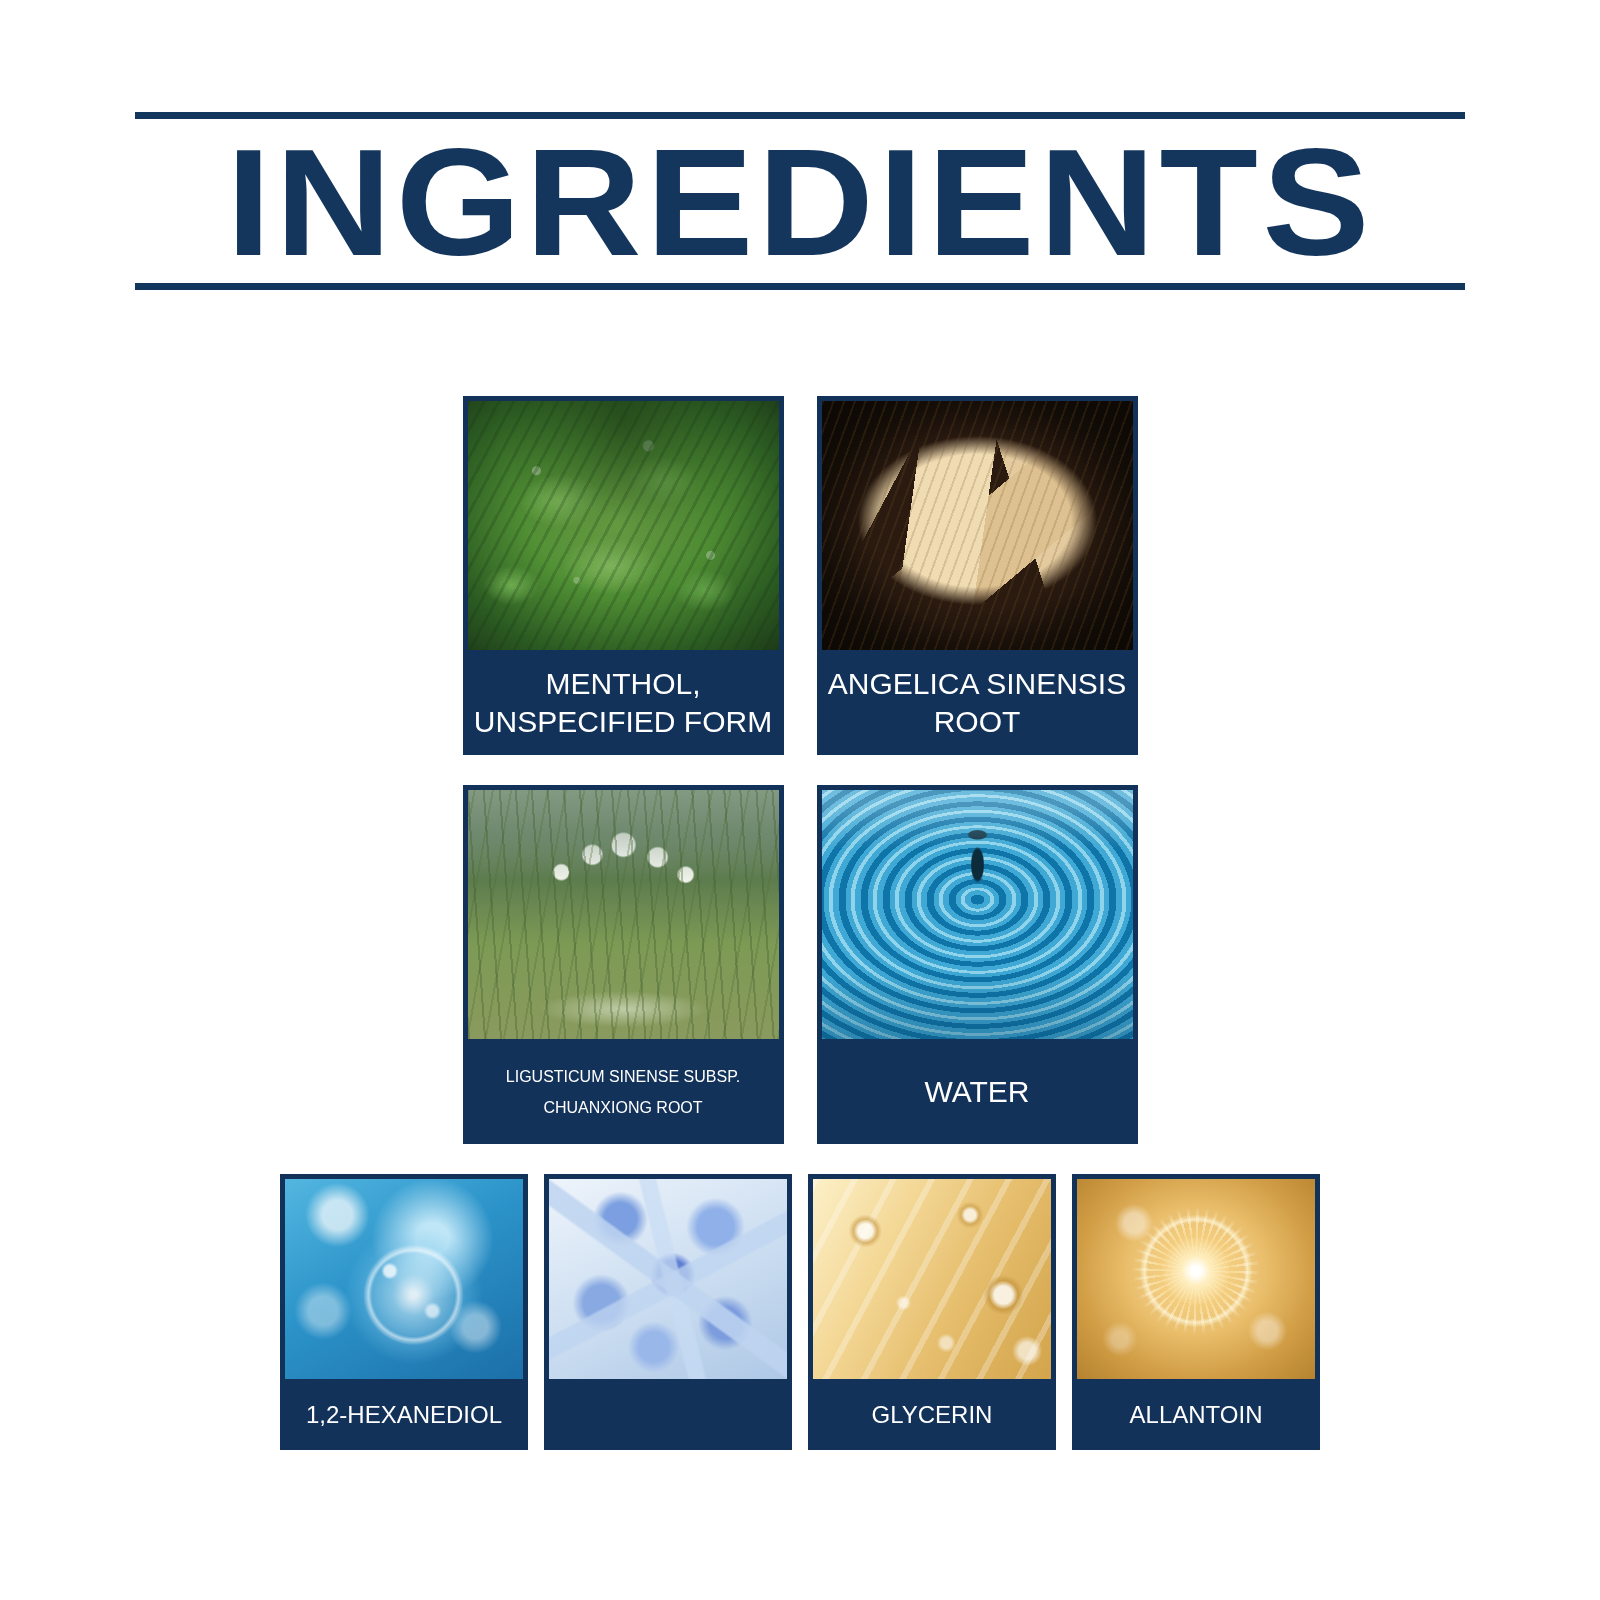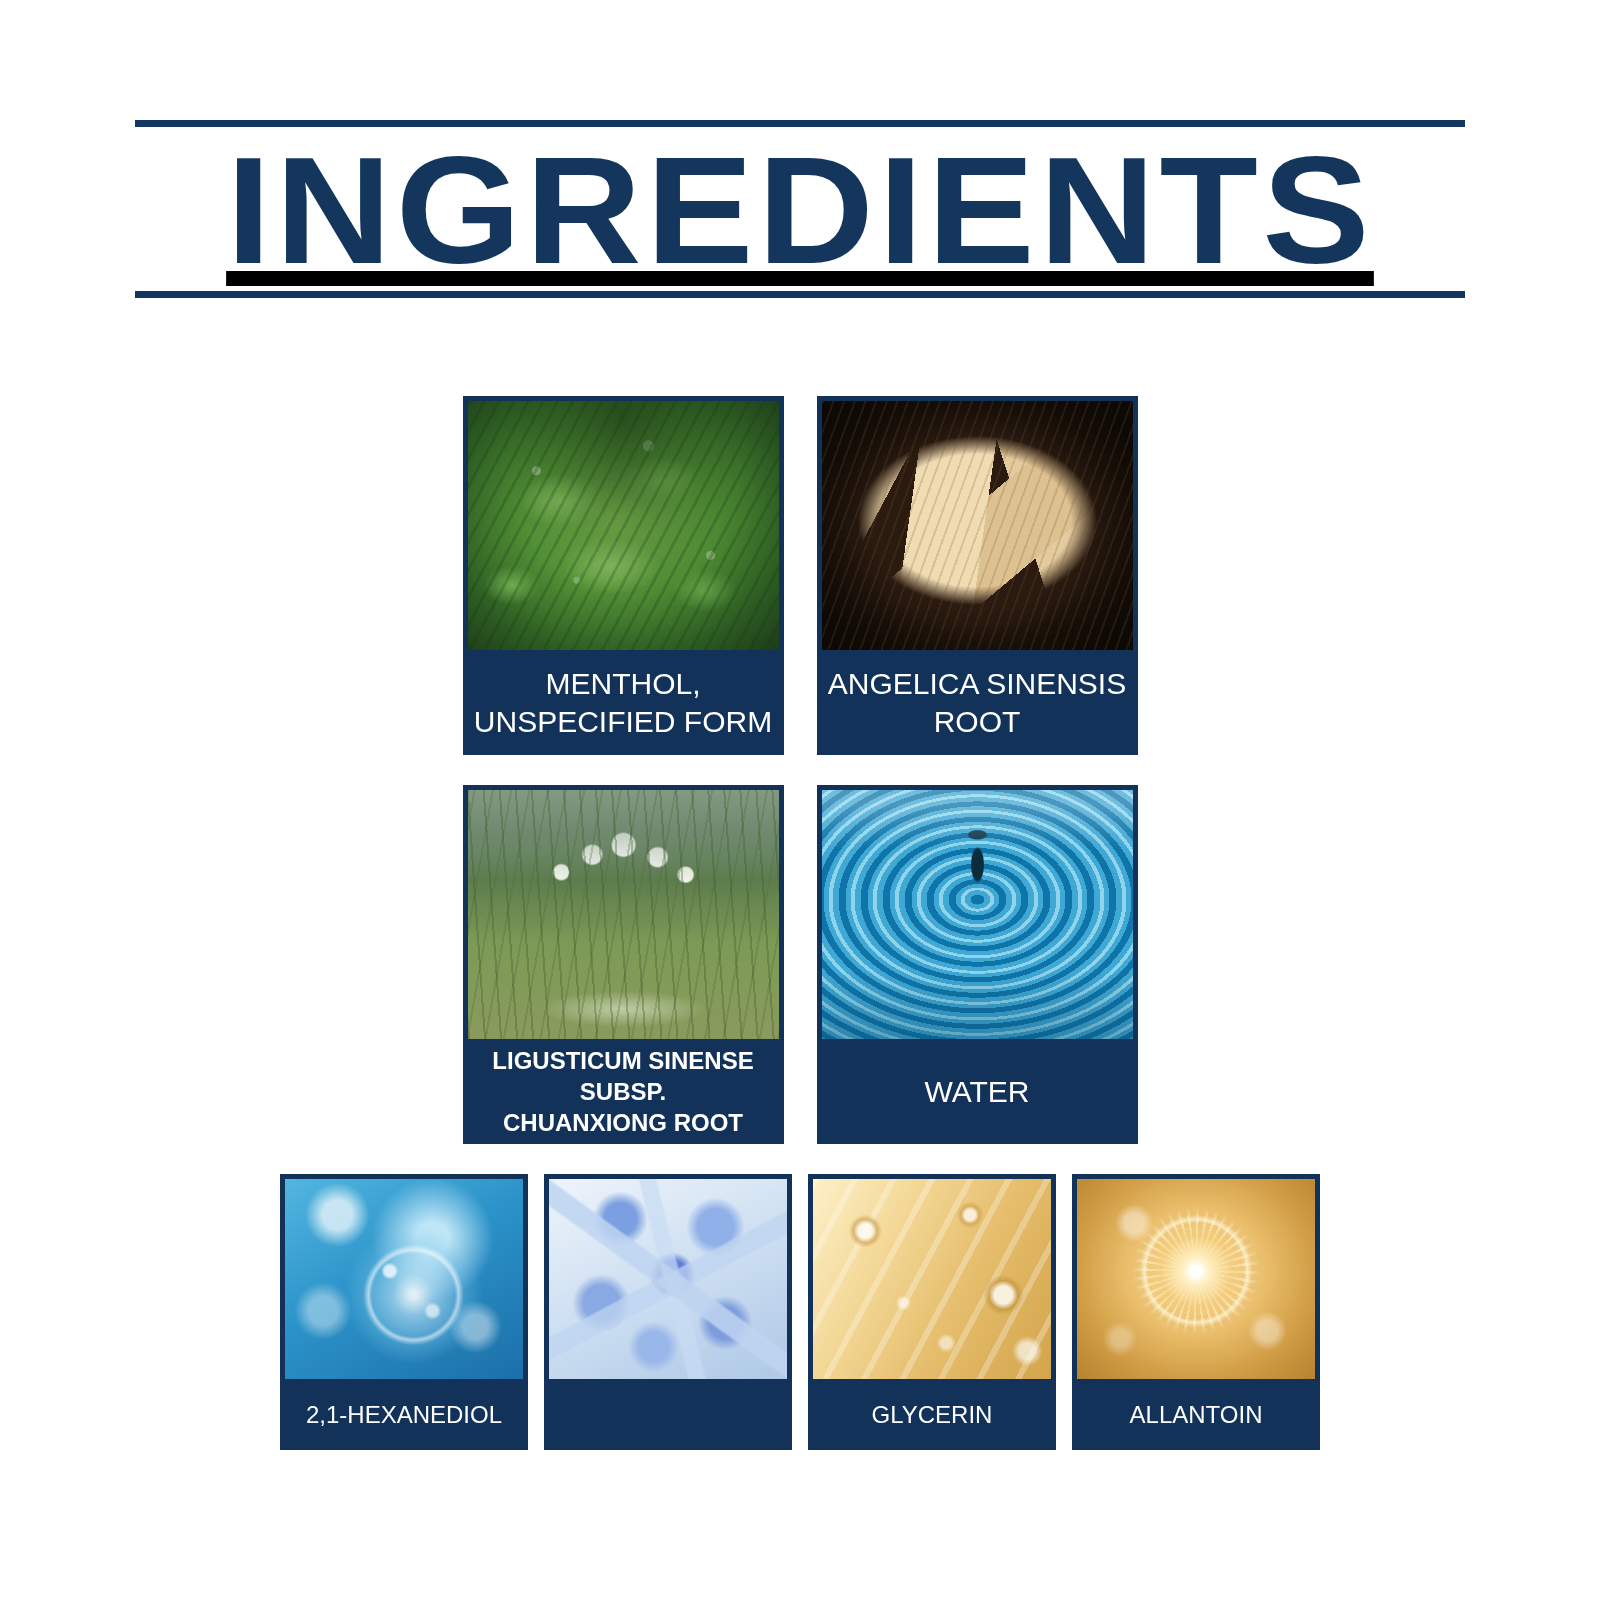--- a/index.html
+++ b/index.html
@@ -12,23 +12,22 @@
     height: 1600px;
     font-family: "Liberation Sans", sans-serif;
     overflow: hidden;
     position: relative;
   }
 
   
   .header {
     position: absolute;
     left: 135px;
-    top: 120px;
+    top: 112px;
     width: 1330px;
-    text-decoration: underline;
   }
   .rule {
     height: 7px;
     background: #13365e;
     width: 100%;
   }
   .page-title {
     font-size: 152px;
     line-height: 150px;
     font-weight: 700;
@@ -93,23 +92,22 @@
     font-size: 30px;
     line-height: 38px;
     height: 105px;
   }
   .caption-sm {
     font-size: 24px;
     line-height: 30px;
     height: 71px;
   }
   .caption-tiny {
-    font-size: 24px;
+    font-size: 16px;
     line-height: 31px;
-    font-weight: bold;
   }
 
   
   .art { position: absolute; inset: 0; }
   .art::before, .art::after { content: ""; position: absolute; }
 
   
   .art-mint {
     background:
       radial-gradient(circle at 22% 28%, rgba(255,255,255,.35) 0 4px, transparent 5px),
@@ -403,21 +401,21 @@
 
   </div>
 
   <div class="row row-3">
 
     <div class="card card-sm">
       <div class="thumb thumb-sm">
         <div class="art art-hexanediol"></div>
       </div>
       <div class="caption caption-sm">
-        <span>2,1-HEXANEDIOL</span>
+        <span>1,2-HEXANEDIOL</span>
       </div>
     </div>
 
     <div class="card card-sm">
       <div class="thumb thumb-sm">
         <div class="art art-castor"></div>
       </div>
     </div>
 
     <div class="card card-sm">

